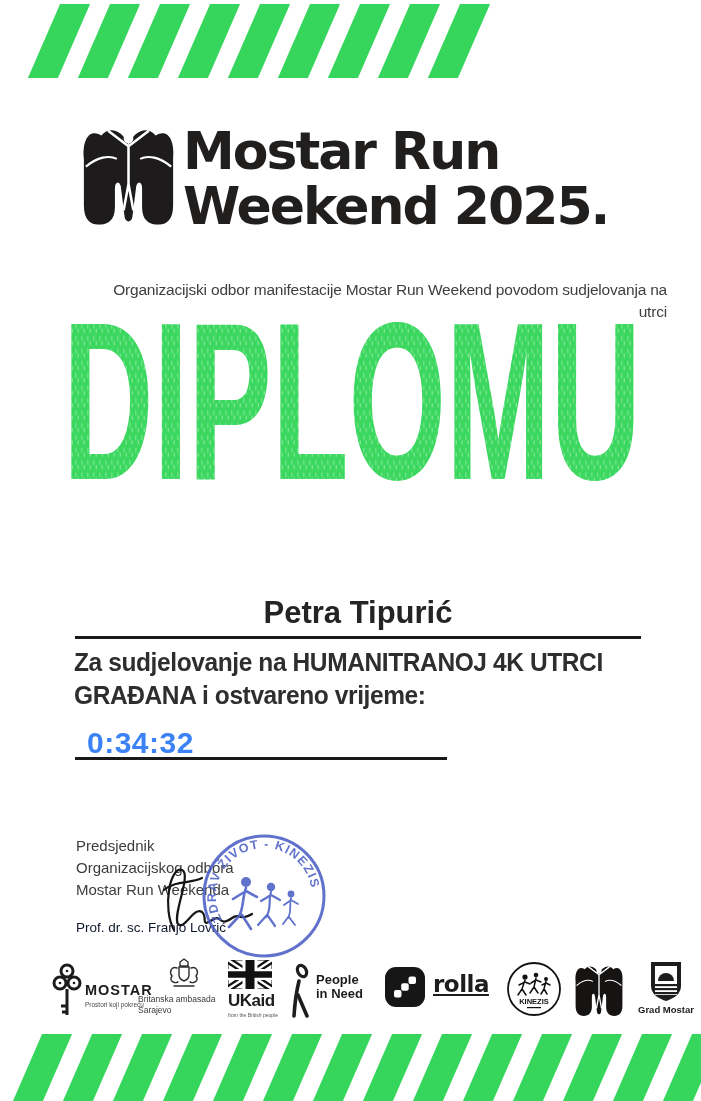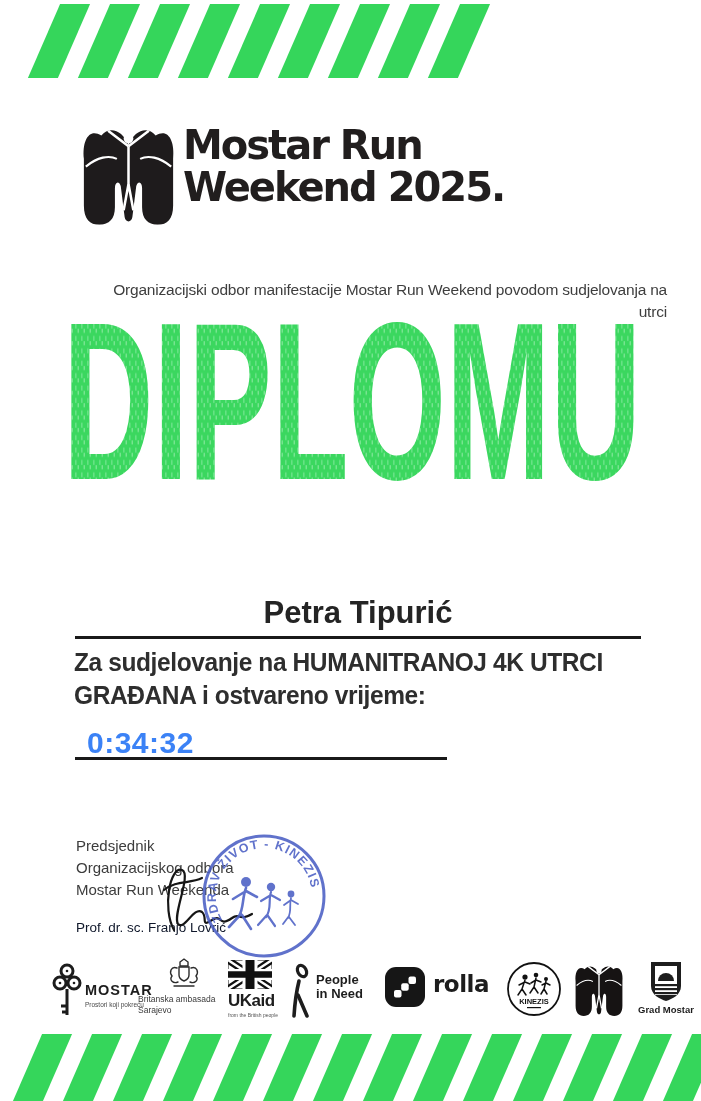--- a/index.html
+++ b/index.html
@@ -9,21 +9,21 @@
     font-family:"Liberation Sans",sans-serif;color:#232021;
   }
   
   .stripes{position:absolute;display:flex;gap:20px;}
   .stripes i{display:block;width:30px;height:74px;background:#35d65b;transform:skewX(-23.5deg);}
   .stripes-top{left:44px;top:4px;}
   .stripes-bottom{left:26px;top:1034px;}
   
   .logo-m{position:absolute;left:80px;top:116px;color:#1e1b1c;}
   .title{position:absolute;left:183px;top:124px;font-family:"DejaVu Sans",sans-serif;
-         font-weight:bold;font-size:40px;line-height:1.06;letter-spacing:-2px;color:#211e1e;}
+         font-weight:bold;font-size:52px;line-height:1.06;letter-spacing:-2px;color:#211e1e;}
   
   .intro{position:absolute;left:82px;top:263px;width:585px;font-size:15.5px;
          line-height:1.42;letter-spacing:-0.2px;color:#3e3e3e;text-align:right;}
   .intro .line{display:block;}
   .intro strong{color:#333;}
   
   .diplomu{position:absolute;left:62px;top:322px;}
   
   .recipient-name{position:absolute;left:75px;top:595px;width:566px;text-align:center;
                   font-size:31px;font-weight:bold;color:#242424;}
@@ -48,21 +48,21 @@
   .sp-mostar .tg{position:absolute;left:33px;top:39px;font-size:6.5px;color:#4a4a4a;white-space:nowrap;}
   .sp-embassy{left:138px;top:958px;width:92px;text-align:center;}
   .sp-embassy .tx{margin-top:2px;font-size:8.5px;line-height:1.3;color:#3a3a3a;text-align:left;}
   .sp-ukaid{left:228px;top:960px;}
   .sp-ukaid .nm{position:absolute;left:0;top:31px;font-size:17px;font-weight:bold;letter-spacing:-0.5px;}
   .sp-ukaid .tg{position:absolute;left:0;top:52px;font-size:5px;color:#555;white-space:nowrap;}
   .sp-pin{left:283px;top:962px;}
   .sp-pin .tx{position:absolute;left:33px;top:11px;font-size:13px;font-weight:bold;line-height:1.1;white-space:nowrap;}
   .sp-rolla{left:385px;top:967px;}
   .sp-rolla .nm{position:absolute;left:48px;top:4px;font-family:"DejaVu Sans",sans-serif;
-                font-weight:bold;font-size:23px;letter-spacing:-0.5px;}
+                font-weight:bold;font-size:23px;letter-spacing:-0.5px;text-decoration:underline;}
   .sp-kinezis{left:506px;top:961px;}
   .sp-mrw{left:573px;top:959px;color:#161313;}
   .sp-grad{left:636px;top:961px;width:60px;text-align:center;}
   .sp-grad .nm{margin-top:2px;font-size:9.5px;font-weight:600;white-space:nowrap;}
 </style>
 </head>
 <body>
 
 <svg width="0" height="0" style="position:absolute">
   <defs>

